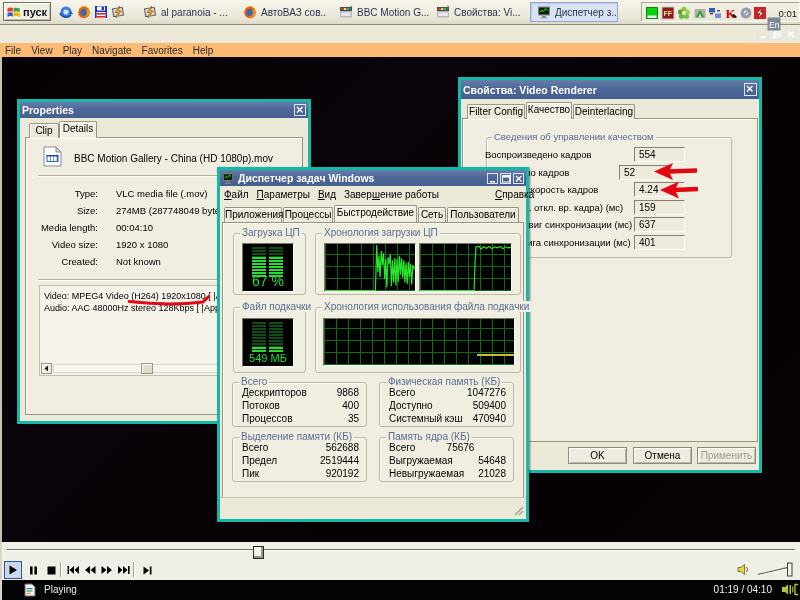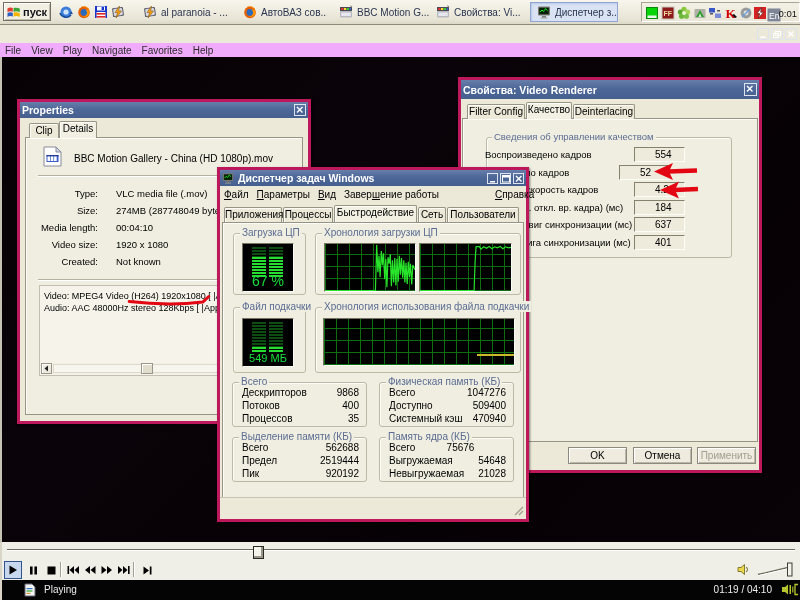--- a/index.html
+++ b/index.html
@@ -17,54 +17,54 @@
   .tb-active{background:#d9e3f4;border:1px solid #8fa6d4;box-shadow:inset 1px 1px 2px #b9c9e6;}
   .tray{position:absolute;right:0;top:2px;height:20px;width:159px;border:1px solid;border-color:#a9a697 #fff #fff #a9a697;background:linear-gradient(180deg,#f2f0e5,#e9e6d7);}
   .tray .ticon{width:14px;height:14px;}
   .clock{position:absolute;right:2px;top:5px;font-size:9.5px;color:#111;}
 
   
   .mpc{position:absolute;left:0;top:25px;width:800px;height:575px;background:#ece9d8;z-index:1;}
   .mpc-title{position:absolute;left:0;top:1px;width:800px;height:17px;background:linear-gradient(180deg,#647ca9,#4d6798 45%,#45608f);display:flex;align-items:center;color:#fff;font-weight:bold;font-size:10px;gap:4px;padding-left:3px;}
   .winbtn{width:12px;height:12px;border:1px solid #dde4f0;display:inline-block;position:relative;}
   .mpc-btns{position:absolute;right:3px;top:3px;display:flex;gap:2px;}
-  .mpc-menu{position:absolute;left:0;top:18px;width:800px;height:14px;background:#f0abfc;display:flex;align-items:center;color:#2b2b2b;}
+  .mpc-menu{position:absolute;left:0;top:18px;width:800px;height:14px;background:#fdba74;display:flex;align-items:center;color:#2b2b2b;}
   .mpc-menu span{padding:0 5px;font-size:10px;}
   .mpc-video{position:absolute;left:0;top:32px;width:800px;height:485px;background:linear-gradient(135deg,#070105 0%,#0a0309 35%,#060104 70%,#090207 100%);border-left:2px solid #c6c3b4;}
   .mpc-seek{position:absolute;left:0;top:517px;width:800px;height:18px;background:#f0efe7;border-left:2px solid #d8d5c8;}
   .seek-track{position:absolute;left:5px;right:5px;top:7px;height:2px;border-top:1px solid #6e6c60;border-bottom:1px solid #fff;}
   .seek-thumb{position:absolute;left:252px;top:4px;width:11px;height:13px;background:#f4f3ec;border:1px solid #2a2a24;box-shadow:inset -2px -2px 0 #9a978a;}
   .mpc-toolbar{position:absolute;left:0;top:535px;width:800px;height:20px;background:#f0efe7;border-left:2px solid #d8d5c8;}
   .cbtn{position:absolute;top:1px;width:18px;height:18px;display:flex;align-items:center;justify-content:center;}
   .cbtn.checked{background:#c6d7ee;border:1px solid #31548c;}
   .csep{position:absolute;top:2px;width:2px;height:15px;border-left:1px solid #a3a093;border-right:1px solid #fff;}
   .mpc-status{position:absolute;left:0;top:555px;width:800px;height:20px;background:#040404;color:#e8e8e8;border-left:2px solid #d8d5c8;}
 
   
-  .win{position:absolute;background:#be185d;padding:3px;box-shadow:1px 1px 2px rgba(0,0,0,.5);}
+  .win{position:absolute;background:#14b8a6;padding:3px;box-shadow:1px 1px 2px rgba(0,0,0,.5);}
   .win .tbar{height:16px;background:linear-gradient(180deg,#667ea9,#4d6798 45%,#45608f);color:#fff;font-weight:bold;font-size:10.5px;display:flex;align-items:center;padding:0 2px;gap:4px;}
   .win .content{position:relative;background:#ece9d8;}
   .xbtn{margin-left:auto;}
 
   
   .tab{position:absolute;background:#ece9d8;border:1px solid #969484;border-bottom:none;border-radius:2px 2px 0 0;box-shadow:inset 1px 1px 0 #fdfcf7;text-align:center;font-size:10px;padding-top:1px;white-space:nowrap;}
   .content > div{z-index:3;}
   .content > div.tab{z-index:2;}
   .content > div.tab.on{background:#f2f0e3;z-index:4;}
   .content > div.tpage{z-index:1;}
   .tpage{position:absolute;background:#f0eee0;border:1px solid #969484;box-shadow:inset 1px 1px 0 #fdfcf7;}
 
   .gbox{position:absolute;border:1px solid #bcb9a6;border-radius:3px;box-shadow:inset 1px 1px 0 rgba(255,255,255,.8);}
   .glabel{position:absolute;color:#5a6c93;background:#f0eee0;padding:0 2px;white-space:nowrap;z-index:3;font-size:10px;}
   .sunk{border:1px solid;border-color:#77745f #fdfdf8 #fdfdf8 #77745f;background:#000;}
 
   .btn{position:absolute;background:#efecdf;border:1px solid #8d8a7d;box-shadow:inset 1px 1px 0 #fff, inset -1px -1px 0 #bab7a8;text-align:center;font-size:10px;line-height:15px;}
 
   .rlabel{position:absolute;white-space:nowrap;font-size:10px;}
-  .vbox{position:absolute;width:51px;height:15px;border:1px solid;border-color:#84816c #fdfdf8 #fdfdf8 #84816c;background:#eeebdc;font-size:10px;line-height:13px;padding-left:20px;}
+  .vbox{position:absolute;width:51px;height:15px;border:1px solid;border-color:#84816c #fdfdf8 #fdfdf8 #84816c;background:#eeebdc;font-size:10px;line-height:13px;padding-left:4px;}
 
   .annot{position:absolute;z-index:60;pointer-events:none;}
   svg{display:block;}
 </style>
 </head>
 <body>
 
 <div class="screen">
   <div class="taskbar" id="taskbar">
       <div class="startbtn">
@@ -232,21 +232,21 @@
             <circle cx="7" cy="7" r="2.4" fill="#e4e4e4"></circle>
             <path d="M3 11 L11 3" stroke="#6aa0d8" stroke-width="1.4"></path>
           </svg>
         </div>
         <div class="ticon" style="position: absolute; left: 111px; top: 3px;">
           <svg width="14" height="14" viewBox="0 0 14 14" xmlns="http://www.w3.org/2000/svg">
             <rect x="1" y="1" width="12" height="12" fill="#d42222"></rect>
             <path d="M8.6 1.6 L4 7.6 L6.8 7.6 L5.2 12.4 L10.4 6.2 L7.6 6.2 Z" fill="#fff" stroke="#401010" stroke-width=".6"></path>
           </svg>
         </div>
-        <div class="ticon" style="position: absolute; left: 125px; top: 5px;">
+        <div class="ticon" style="position: absolute; left: 125px; top: 14px;">
           <svg width="14" height="14" viewBox="0 0 14 14" xmlns="http://www.w3.org/2000/svg">
             <rect x="0.5" y="0.5" width="13" height="13" fill="#7f8695"></rect>
             <text x="2" y="10.5" font-family="Liberation Sans" font-size="8.5" fill="#fff">En</text>
           </svg>
         </div>
         <div class="clock">0:01</div>
       </div>
     </div>
   <div class="mpc" id="mpc">
       <div class="mpc-btns">
@@ -438,21 +438,21 @@
         <div class="tpage" style="left: 1px; top: 19px; width: 296px; height: 324px;"></div>
         <div class="gbox" style="left: 25px; top: 38px; width: 246px; height: 121px; background: rgb(240, 238, 224);"></div>
         <div class="glabel" style="left: 31px; top: 32px; font-size: 9.5px;">Сведения об управлении качеством</div>
         <div class="rlabel" style="left: 24px; top: 50px; font-size: 9.5px;">Воспроизведено кадров</div>
         <div class="vbox" style="left: 173px; top: 48px;">554</div>
         <div class="rlabel" style="left: 24px; top: 68px; font-size: 9.5px;">Пропущено кадров</div>
         <div class="vbox" style="left: 158px; top: 66px;">52</div>
         <div class="rlabel" style="left: 24px; top: 85px; font-size: 9.5px;">Средняя скорость кадров</div>
         <div class="vbox" style="left: 173px; top: 83px;">4.24</div>
         <div class="rlabel" style="left: 24px; top: 103px; font-size: 9.5px;">(ср. квадр. откл. вр. кадра) (мс)</div>
-        <div class="vbox" style="left: 173px; top: 101px;">184</div>
+        <div class="vbox" style="left: 173px; top: 101px;">159</div>
         <div class="rlabel" style="left: 24px; top: 120px; font-size: 9.5px;">Средн. сдвиг синхронизации (мс)</div>
         <div class="vbox" style="left: 173px; top: 118px;">637</div>
         <div class="rlabel" style="left: 24px; top: 138px; font-size: 9.5px;">Откл. сдвига синхронизации (мс)</div>
         <div class="vbox" style="left: 173px; top: 136px;">401</div>
         <div class="btn" style="left: 107px; top: 348px; width: 59px; height: 17px;">OK</div>
         <div class="btn" style="left: 172px; top: 348px; width: 59px; height: 17px;">Отмена</div>
         <div class="btn" style="left: 236px; top: 348px; width: 59px; height: 17px; color: rgb(160, 157, 144);">Применить</div>
       </div>
     </div>
   <div class="win" id="tm" style="left:217px;top:167px;width:312px;height:355px;z-index:20">

